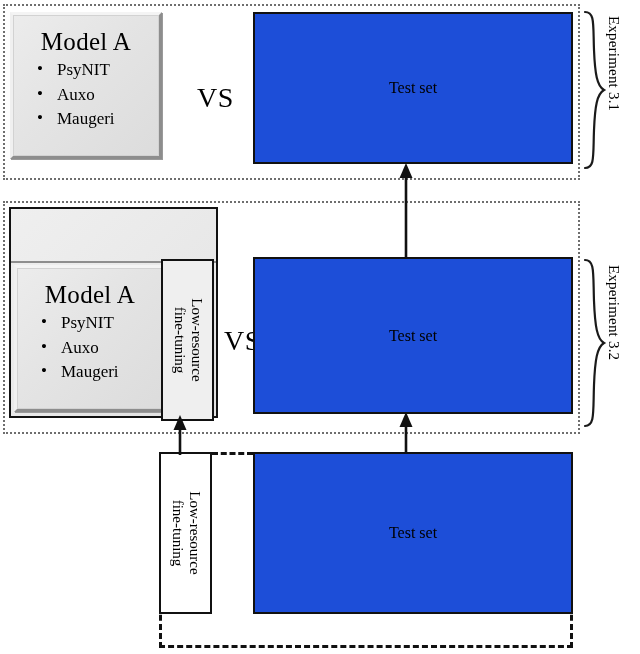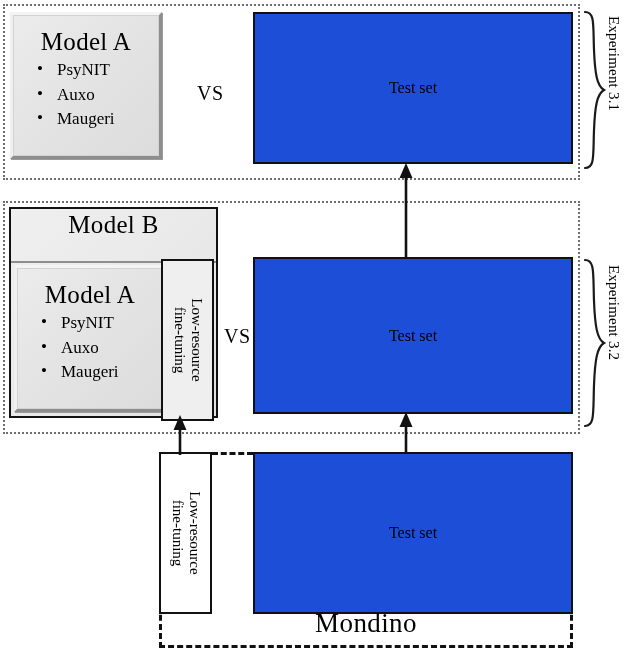--- a/index.html
+++ b/index.html
@@ -140,21 +140,21 @@
     font-size: 15px;
     line-height: 1.12;
     transform: translate(-50%, -50%) rotate(90deg);
   }
   #lr-middle { left: 161px; top: 259px; width: 53px; height: 162px; }
   #lr-bottom { left: 159px; top: 452px; width: 53px; height: 162px; background: #ffffff; }
 
   
   .vs-label {
     position: absolute;
-    font-size: 20px;
+    font-size: 28px;
     letter-spacing: 0.5px;
   }
   #vs-top    { left: 197px; top: 82px; }
   #vs-middle { left: 224px; top: 325px; }
 
   
   .testset-box {
     position: absolute;
     box-sizing: border-box;
     border: 2px solid #111;
@@ -232,21 +232,20 @@
   <div id="brace31" class="brace">
     <svg viewBox="0 0 26 160" preserveAspectRatio="none" aria-hidden="true">
       <path d="M4,2 C14,2 12,14 13,40 C14,64 16,76 23,80 C16,84 14,96 13,120 C12,146 14,158 4,158" fill="none" stroke="#1a1a1a" stroke-width="2.2" stroke-linecap="round"></path>
     </svg>
   </div>
   <div id="exp31-label" class="exp-label">Experiment 3.1</div>
 
   <div id="exp32-frame" class="exp-frame"></div>
 
   <div id="modelB-box">
-    <div id="modelB-title">Model B</div>
     <div id="modelB-divider"></div>
   </div>
 
   <div id="modelA-bottom" class="bevel">
     <div class="model-title">Model A</div>
     <ul class="model-list">
       <li><span class="bullet">•</span><span>PsyNIT</span></li>
       <li><span class="bullet">•</span><span>Auxo</span></li>
       <li><span class="bullet">•</span><span>Maugeri</span></li>
     </ul>
@@ -279,21 +278,20 @@
     <div class="lr-text">
       <span>Low-resource</span><br>
       <span>fine-tuning</span>
     </div>
   </div>
 
   <div id="testset-bottom" class="testset-box">
     <div class="testset-label">Test set</div>
   </div>
 
-  <div id="mondino-label">Mondino</div>
 
   <div id="arrow-testsets" class="arrow">
     <svg width="16" height="96" viewBox="0 0 16 96" aria-hidden="true">
       <line x1="8" y1="96" x2="8" y2="13" stroke="#111" stroke-width="2.6"></line>
       <polygon points="8,0 1.5,15 14.5,15" fill="#111"></polygon>
     </svg>
   </div>
 
   <div id="arrow-mondino-up" class="arrow">
     <svg width="16" height="42" viewBox="0 0 16 42" aria-hidden="true">

